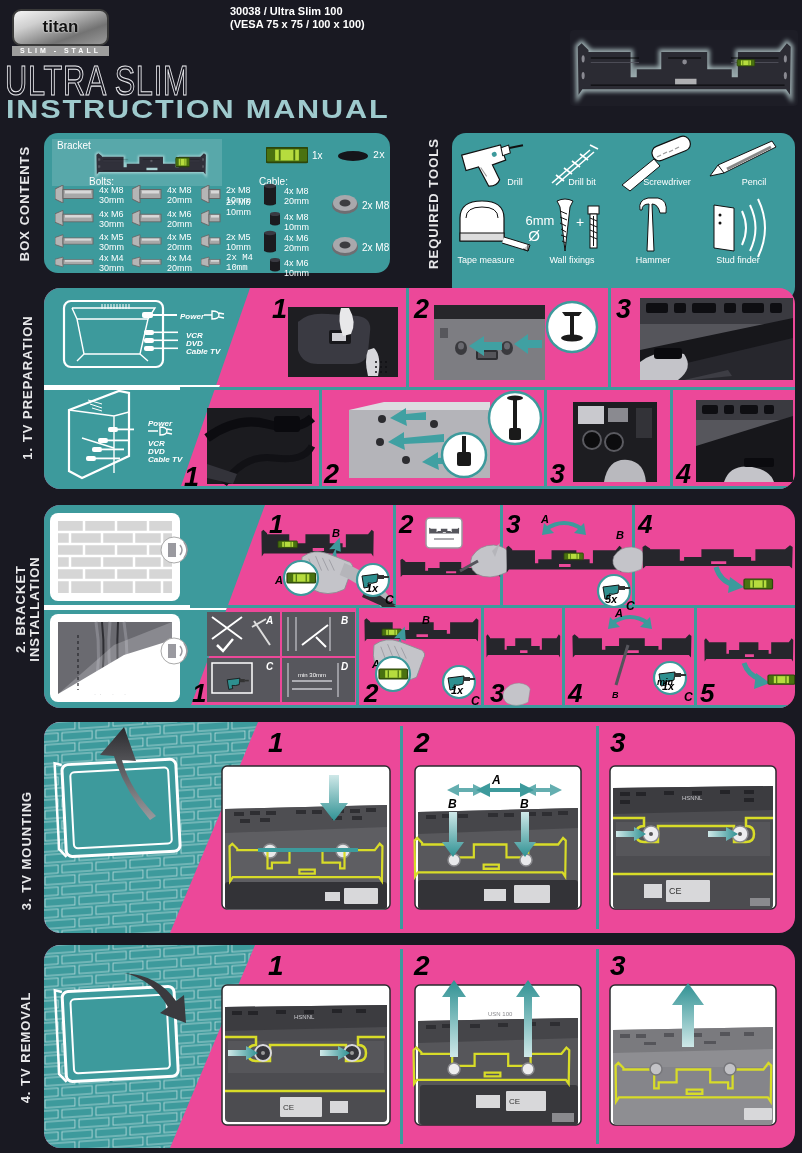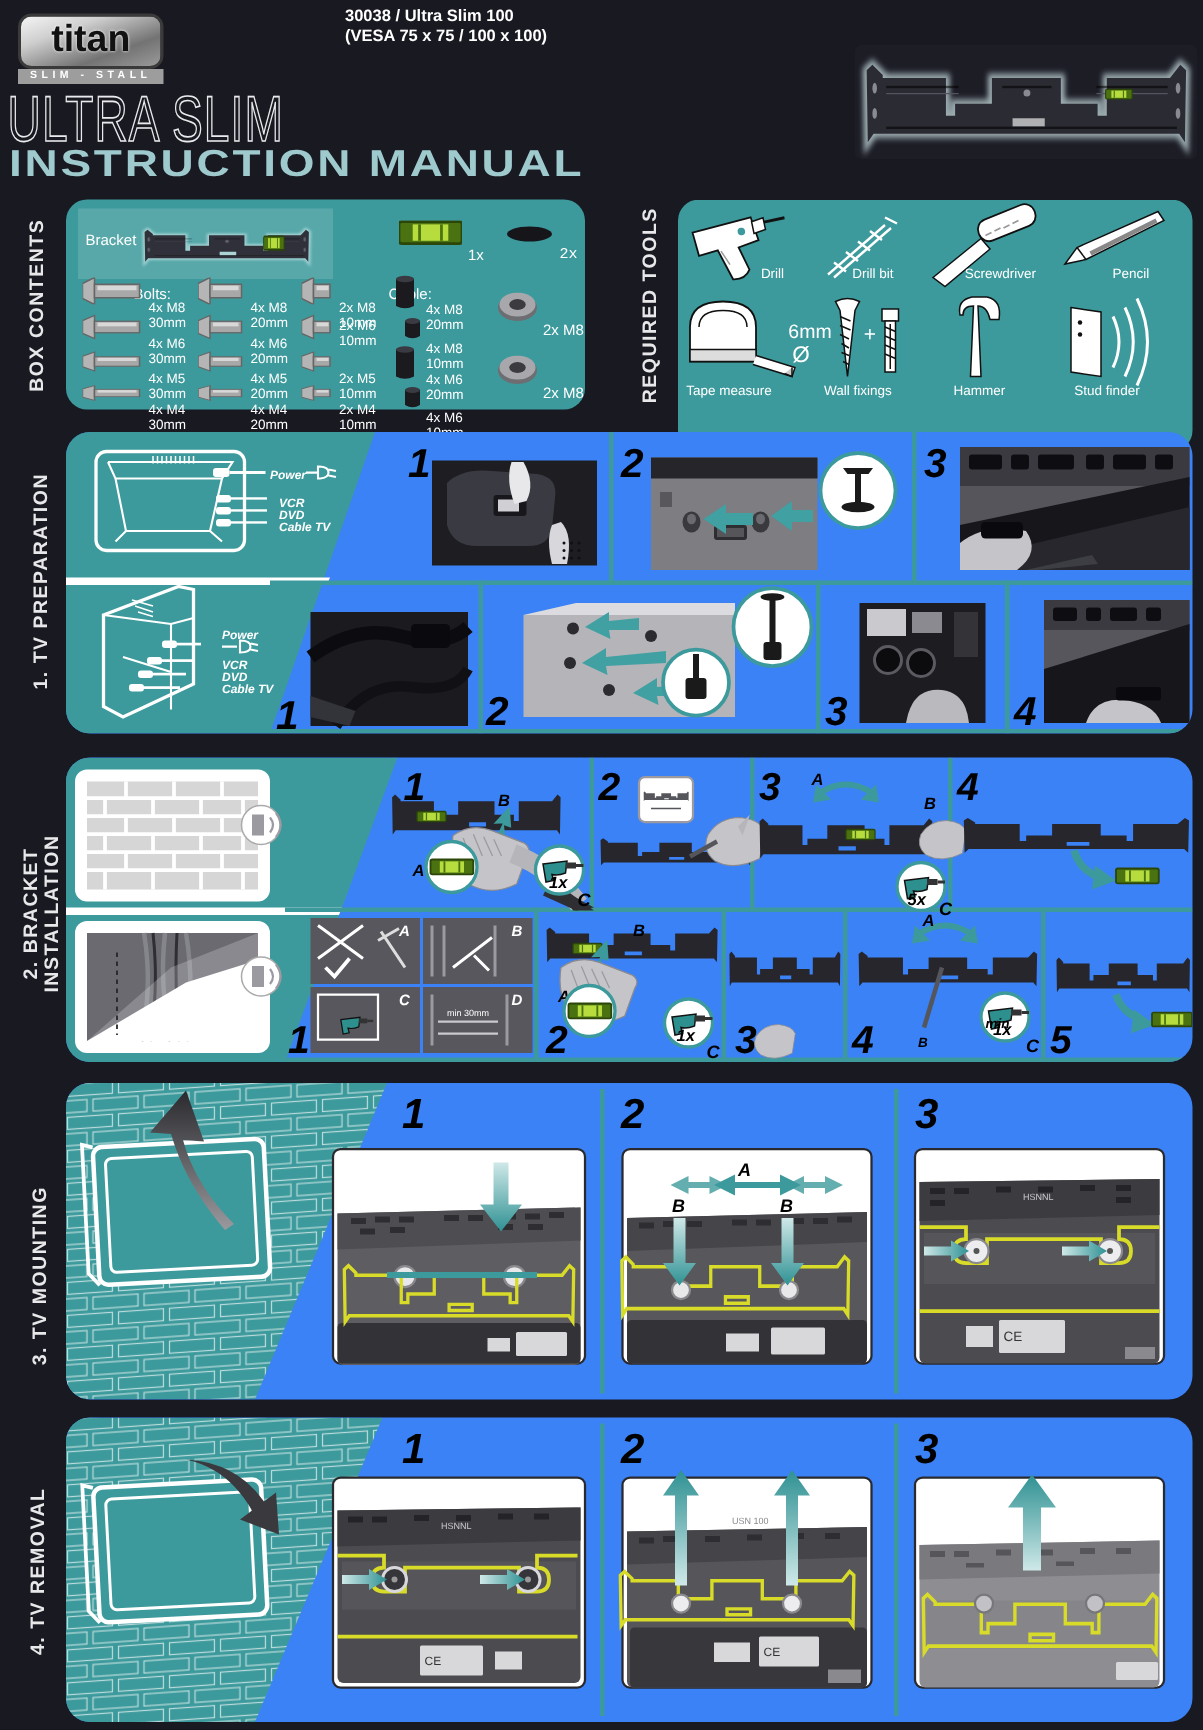--- a/index.html
+++ b/index.html
@@ -2,22 +2,22 @@
 <html><head>
 <meta charset="utf-8">
 <style>
   html,body{margin:0;padding:0;background:#14141d;}
   #page{position:relative;width:802px;height:1153px;background:#191922;overflow:hidden;
         font-family:"Liberation Sans",sans-serif;}
   .abs{position:absolute;}
   .vlabel{position:absolute;color:#e8e8ea;font-weight:bold;letter-spacing:1px;
           transform:rotate(-90deg);transform-origin:center;white-space:nowrap;text-align:center;}
   .panel{position:absolute;background:#3d9a9c;border-radius:14px;}
-  .sect{position:absolute;background:#3b82f6;border-radius:16px;overflow:hidden;}
-  .wtxt{color:#fff;font-size:9px;line-height:10px;margin-top:15px;}
+  .sect{position:absolute;background:#ec4899;border-radius:16px;overflow:hidden;}
+  .wtxt{color:#fff;font-size:9px;line-height:10px;}
 </style>
 </head>
 <body>
 <div id="page">
 
 <svg width="0" height="0" style="position:absolute">
 <defs>
 <path id="brk" d="M4,142 L2,22 L12,13 L30,30 L30,35 L140,35 L140,98 L156,98 L156,78 L220,78 L220,35 L340,35 L340,78 L404,78 L404,98 L420,98 L420,35 L530,35 L548,13 L558,22 L556,142 L546,128 L14,128 Z
 M256,102 L312,102 L312,116 L256,116 Z" fill-rule="evenodd"></path>
 <path id="brksolid" d="M4,142 L2,22 L12,13 L30,30 L30,35 L140,35 L140,98 L156,98 L156,78 L220,78 L220,35 L340,35 L340,78 L404,78 L404,98 L420,98 L420,35 L530,35 L548,13 L558,22 L556,142 L546,128 L14,128 Z"></path>
@@ -75,21 +75,21 @@
   <path d="M4,6 L20,4 L19,12 Q14,14 10,13 L11,17 L6,18 Z" fill="#2e8f8f" stroke="#111" stroke-width="1"></path>
   <rect x="19" y="5" width="7" height="4" fill="#333"></rect>
   <rect x="26" y="6" width="5" height="2" fill="#333"></rect>
 </g>
 </defs>
 </svg>
 
 <div class="abs" style="left:230px;top:5px;width:220px;color:#fff;font-weight:bold;font-size:11px;line-height:13px;">30038 / Ultra Slim 100<br>(VESA 75 x 75 / 100 x 100)</div>
 
 <div class="abs" style="left:12px;top:9px;width:93px;height:33px;border-radius:9px;background:linear-gradient(160deg,#f5f5f5 0%,#cfcfcf 30%,#737373 70%,#9a9a9a 100%);border:2px solid #3a3a3a;text-align:center;">
-  <span style="font-weight:bold;font-size:25px;color:#111;letter-spacing:0px;line-height:31px;text-shadow:0 0 2px #fff;">titan</span>
+  <span style="font-weight:bold;font-size:17px;color:#111;letter-spacing:0px;line-height:31px;text-shadow:0 0 2px #fff;">titan</span>
 </div>
 
 <div class="abs" style="left:12px;top:46px;width:97px;height:10px;background:#9d9d9d;color:#fff;font-size:7px;font-weight:bold;letter-spacing:3px;text-align:center;line-height:10px;">SLIM - STALL</div>
 
 <div class="abs" id="prodimg" style="left:570px;top:30px;width:228px;height:76px;background:#1d1d26;border-radius:4px;">
 <svg width="228" height="76" viewBox="0 0 228 76">
   <g transform="translate(7,8) scale(0.383,0.40)">
     <use href="#brksolid" fill="#fff" stroke="#dffafa" stroke-width="14" opacity="0.65" filter="url(#glow)"></use>
     <use href="#brk" fill="#2b2b33"></use>
     <use href="#brkdetail"></use>
@@ -184,21 +184,21 @@
   <div class="abs wtxt" style="left:55px;top:120px;">4x M4<br>30mm</div>
 
   <svg class="abs" style="left:88px;top:120px" width="31" height="18" viewBox="0 0 31 18">
         <use href="#bolt20" transform="scale(1,0.55)" transform-origin="0 9"></use>
       </svg>
   <div class="abs wtxt" style="left:123px;top:120px;">4x M4<br>20mm</div>
 
   <svg class="abs" style="left:157px;top:120px" width="21" height="18" viewBox="0 0 21 18">
         <use href="#bolt10" transform="scale(1,0.55)" transform-origin="0 9"></use>
       </svg>
-  <div class="abs wtxt" style="left:182px;top:120px;">2x M4<br>10mm</div>
+  <div class="abs wtxt" style="left:182px;top:120px;font-family:Liberation Mono, monospace;">2x M4<br>10mm</div>
 
   <div class="abs wtxt" style="left:215px;top:44px;font-size:10px;">Cable:</div>
 
   <svg class="abs" style="left:219px;top:50px" width="14" height="24" viewBox="0 0 14 24">
         <use href="#spacer20"></use>
       </svg>
   <div class="abs wtxt" style="left:240px;top:53px;">4x M8<br>20mm</div>
 
   <svg class="abs" style="left:225px;top:78px" width="12" height="16" viewBox="0 0 12 16">
         <use href="#spacer10"></use>

